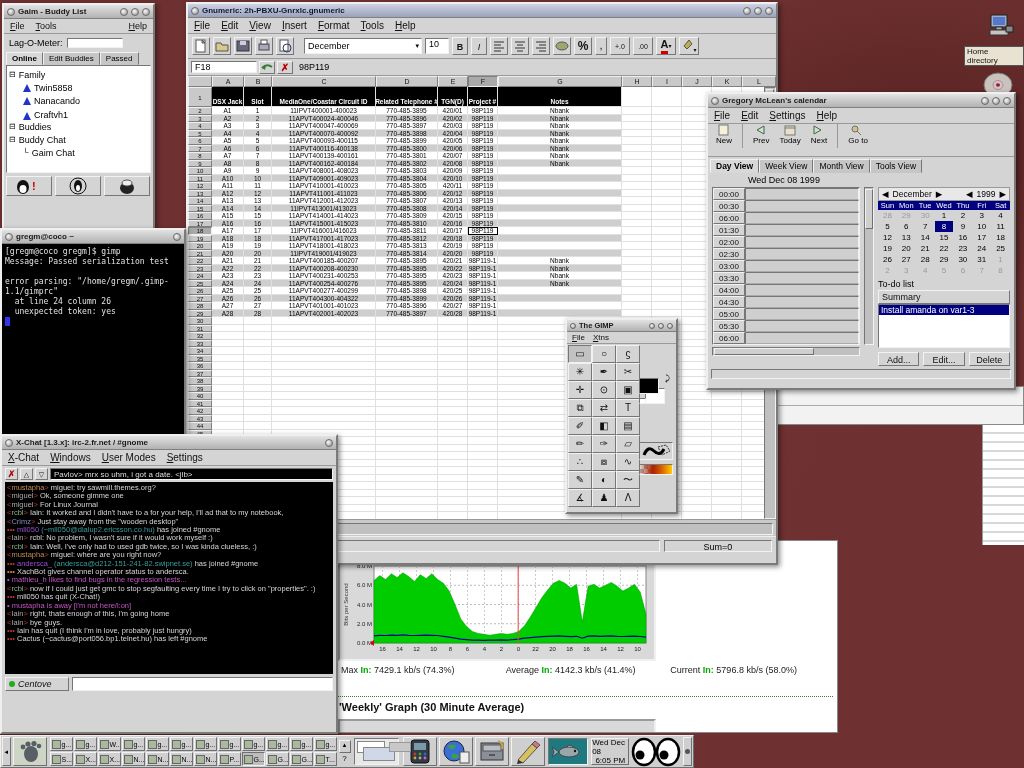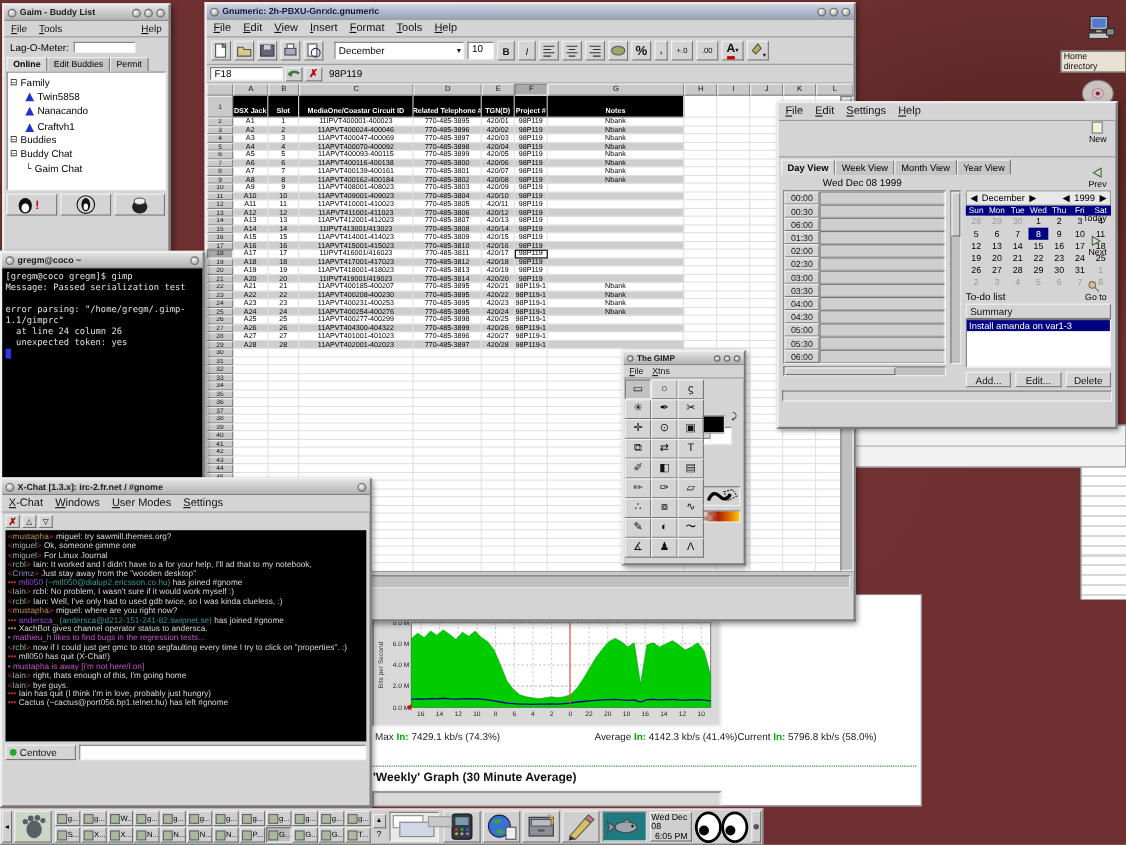--- a/index.html
+++ b/index.html
@@ -123,21 +123,21 @@
           <polygon points="34,82 34.0,19.4 39.8,14.6 45.6,18.5 51.4,12.7 57.1,16.5 62.9,11.7 68.7,15.6 74.5,20.4 80.3,13.7 86.1,17.5 91.9,12.7 97.7,18.5 103.4,22.3 109.2,30.0 115.0,43.5 120.8,57.9 126.6,65.6 132.4,70.5 138.2,72.4 144.0,73.3 149.7,74.3 155.5,73.3 161.3,72.4 167.1,73.3 172.9,72.4 178.7,70.5 184.5,64.7 190.3,56.0 196.0,46.4 201.8,36.8 207.6,29.1 213.4,22.3 219.2,19.4 225.0,22.3 230.8,27.1 236.6,23.3 242.3,60.8 248.1,25.2 253.9,23.3 259.7,27.1 265.5,24.3 271.3,21.4 277.1,25.2 282.9,30.0 288.6,27.1 294.4,23.3 300.2,31.0 306.0,53.1 306,82" fill="#00cc00" stroke="#009900" stroke-width="0.5"></polygon>
           <polyline points="34.0,74.8 39.8,74.3 45.6,74.5 51.4,74.1 57.1,74.3 62.9,73.8 68.7,74.3 74.5,74.5 80.3,74.3 86.1,74.1 91.9,74.3 97.7,74.5 103.4,75.3 109.2,76.2 115.0,77.2 120.8,78.2 126.6,78.6 132.4,79.1 138.2,79.1 144.0,79.3 149.7,79.1 155.5,79.1 161.3,78.9 167.1,79.1 172.9,78.6 178.7,78.2 184.5,77.2 190.3,76.7 196.0,76.2 201.8,75.7 207.6,75.3 213.4,75.1 219.2,74.8 225.0,75.3 230.8,75.7 236.6,75.3 242.3,77.2 248.1,75.1 253.9,74.8 259.7,75.3 265.5,75.1 271.3,74.8 277.1,75.3 282.9,75.5 288.6,75.3 294.4,75.1 300.2,75.5 306.0,76.2" fill="none" stroke="#000099" stroke-width="1.2"></polyline>
           <line x1="178.16" y1="5" x2="178.16" y2="82" stroke="#ee4444"></line>
           <polygon points="30,82 34,79 34,85" fill="#dd0000"></polygon>
           <text x="8" y="43.5" font-size="6" fill="#333" transform="rotate(-90 8 43.5)" text-anchor="middle">Bits per Second</text>
         </svg>
       </div>
     <div id="mrtg-stats" style="position:absolute;left:8px;top:124px;width:494px;font-size:9px;color:#222;">
         <div style="display: flex; height: 13px;">
           <span style="width: 166px; white-space: nowrap; overflow: hidden;"><span>Max </span><span style="color: rgb(0, 170, 0); font-weight: bold;">In: </span><span>7429.1 kb/s (74.3%)</span></span>
-          <span style="width: 166px; white-space: nowrap; overflow: hidden; text-align: right;"><span>Average </span><span style="color: rgb(0, 170, 0); font-weight: bold;">In: </span><span>4142.3 kb/s (41.4%)</span></span>
+          <span style="width: 166px; white-space: nowrap; overflow: hidden;"><span>Average </span><span style="color: rgb(0, 170, 0); font-weight: bold;">In: </span><span>4142.3 kb/s (41.4%)</span></span>
           <span style="width: 166px; white-space: nowrap; overflow: hidden;"><span>Current </span><span style="color: rgb(0, 170, 0); font-weight: bold;">In: </span><span>5796.8 kb/s (58.0%)</span></span>
         </div>
       </div>
     <div style="position:absolute;left:4px;top:155px;width:496px;border-top:1px dotted #3a7a3a;"></div>
     <div style="position:absolute;left:6px;top:160px;font-size:11px;font-weight:bold;color:#111;">'Weekly' Graph (30 Minute Average)</div>
     <div style="position:absolute;left:5px;top:178px;width:318px;height:20px;background:#d9d9d9;border:2px solid;border-color:#9a9a9a #f0f0f0 #f0f0f0 #9a9a9a;box-sizing:border-box;"></div>
   </div>
 
   <div class="win" style="left:2px;top:3px;width:153px;height:230px;z-index:2;">
     <div class="tbar">
@@ -152,21 +152,21 @@
       <span class="mi">Tools</span>
       <span class="mi" style="margin-left:auto;">Help</span>
     </div>
     <div style="display:flex;align-items:center;gap:4px;padding:4px 5px;">
       <span style="font-size:9px;">Lag-O-Meter:</span>
       <span class="sunk" style="width:56px;height:10px;"></span>
     </div>
     <div style="display:flex;padding:0 2px;">
       <span class="tab active" style="font-size:8px;">Online</span>
       <span class="tab" style="font-size:8px;">Edit Buddies</span>
-      <span class="tab" style="font-size:8px;">Permit</span>
+      <span class="tab" style="font-size:8px;">Passed</span>
     </div>
     <div id="gaim-tree" class="sunk" style="margin:0 2px;height:108px;overflow:hidden;font-size:9px;padding:2px;">
         <div style="display: flex; align-items: center; gap: 3px; height: 13px; padding-left: 0px;">
           <span style="font-size: 8px;">⊟</span>
           <span>Family</span>
         </div>
         <div style="display: flex; align-items: center; gap: 3px; height: 13px; padding-left: 14px;">
           <span style="width: 0px; height: 0px; border-left: 4px solid transparent; border-right: 4px solid transparent; border-bottom: 8px solid rgb(34, 51, 204);"></span>
           <span>Twin5858</span>
         </div>
@@ -1172,39 +1172,50 @@
           <div class="pbtn" style="position: absolute; left: 1px; top: 1px; width: 8px; height: 120px;"></div>
         </div>
       </div>
     <div style="height:16px;display:flex;align-items:flex-end;border-top:1px solid #999;background:#c9c9c9;">
       <span class="tab active" style="font-size:8px;">0001</span>
       <span class="tab" style="font-size:8px;">0002</span>
       <span class="sunk" style="flex:1;height:12px;margin:0 3px 1px 8px;background:#c0c0c0;position:relative;">
         <span class="pbtn" style="position:absolute;left:1px;top:0;width:60px;height:10px;"></span>
       </span>
     </div>
+    <div style="height:18px;display:flex;align-items:center;gap:4px;padding:0 4px;border-top:1px solid #eee;">
+      <span class="sunk" style="flex:1;height:12px;background:#d4d4d4;"></span>
+      <span class="sunk" style="width:108px;height:12px;background:#d4d4d4;font-size:9px;text-align:center;line-height:12px;">Sum=0</span>
+    </div>
   </div>
 
   <div class="win" style="left:0px;top:228px;width:186px;height:212px;z-index:4;">
     <div class="tbar">
       <span class="dot"></span>
       <span class="ttl">gregm@coco ~</span>
       <span class="dot"></span>
     </div>
     <div id="term-body" class="mono" style="background:#000;color:#e2e2e2;font-size:8px;line-height:10px;height:193px;padding:3px;overflow:hidden;white-space:pre-wrap;"><div>[gregm@coco gregm]$ gimp</div><div>Message: Passed serialization test</div><div>&nbsp;</div><div>error parsing: "/home/gregm/.gimp-1.1/gimprc"</div><div>  at line 24 column 26</div><div>  unexpected token: yes</div><span style="display: inline-block; width: 5px; height: 9px; background: rgb(51, 51, 238);"></span></div>
   </div>
 
   <div class="win" style="left:706px;top:92px;width:310px;height:298px;z-index:5;">
+    <div class="tbar">
+      <span class="dot"></span>
+      <span class="ttl">Gregory McLean's calendar</span>
+      <span class="dot"></span>
+      <span class="dot"></span>
+      <span class="dot"></span>
+    </div>
     <div class="menu" id="cal-menu" style="font-size:10px;">
         <span class="mi">File</span>
         <span class="mi">Edit</span>
         <span class="mi">Settings</span>
         <span class="mi">Help</span>
       </div>
-    <div style="height:32px;display:flex;align-items:flex-end;gap:10px;padding:0 8px;border-bottom:1px solid #999;flex-direction:column;">
+    <div style="height:32px;display:flex;align-items:flex-start;gap:10px;padding:0 8px;border-bottom:1px solid #999;">
       <span style="text-align:center;">
         <svg width="14" height="12" style="margin:0 auto;">
             <rect x="2" y="1" width="9" height="10" fill="#f5f0d8" stroke="#777"></rect>
           </svg>
         <span style="font-size:8px;display:block;">New</span>
         </span>
       <span style="width:1px;height:24px;background:#999;"></span>
       <span style="text-align:center;">
         <svg width="14" height="12">
             <path d="M11 2 L4 6 L11 10 Z" fill="#cfe0cf" stroke="#446644"></path>
@@ -1230,21 +1241,21 @@
             <circle cx="7" cy="5" r="3" fill="#d0c0a0" stroke="#775"></circle>
             <path d="M9 7 L13 11" stroke="#775"></path>
           </svg>
         <span style="font-size:8px;display:block;">Go to</span>
         </span>
     </div>
     <div style="display:flex;padding:2px 2px 0 2px;">
       <span class="tab active" style="font-size:8.5px;">Day View</span>
       <span class="tab" style="font-size:8.5px;">Week View</span>
       <span class="tab" style="font-size:8.5px;">Month View</span>
-      <span class="tab" style="font-size:8.5px;">Year View</span>
+      <span class="tab" style="font-size:8.5px;">Tools View</span>
     </div>
     <div style="font-size:9px;padding:2px 0 2px 40px;">Wed Dec 08 1999</div>
     <div style="display:flex;gap:4px;padding:0 4px;">
       <div style="width:148px;">
         <div id="cal-times" class="sunk" style="height:158px;overflow:hidden;background:#d4d4d4;">
             <div style="display: flex; height: 12px;">
               <span class="btn" style="width: 32px; font-size: 8px; line-height: 11px; flex: 0 0 auto;">00:00</span>
               <span class="sunk" style="flex: 1 1 0%; background: rgb(207, 207, 207); border-bottom: 1px solid rgb(170, 170, 170);"></span>
             </div>
             <div style="display: flex; height: 12px;">
@@ -1463,20 +1474,21 @@
     <div class="menu" id="xchat-menu" style="font-size:10px;">
         <span class="mi">X-Chat</span>
         <span class="mi">Windows</span>
         <span class="mi">User Modes</span>
         <span class="mi">Settings</span>
       </div>
     <div style="display:flex;align-items:center;gap:2px;padding:2px 3px;">
       <span class="btn" style="width:13px;height:12px;color:#aa0000;font-weight:bold;line-height:11px;">✗</span>
       <span class="btn" style="width:13px;height:12px;font-size:7px;line-height:11px;">△</span>
       <span class="btn" style="width:13px;height:12px;font-size:7px;line-height:11px;">▽</span>
+      <span class="sunk" style="flex:1;height:12px;background:#000;color:#ddd;font-size:8px;line-height:12px;padding:0 3px;white-space:nowrap;overflow:hidden;">Pavlov&gt; mrx so uhm, i got a date. &lt;jlb&gt;</span>
     </div>
     <div id="chat-body" style="background:#000;height:188px;margin:0 3px;overflow:hidden;font-size:7.5px;line-height:8.4px;color:#ddd;padding:2px;">
         <div><span class="c-join">&lt;</span><span style="color: rgb(192, 138, 80);">mustapha</span><span class="c-join">&gt; </span><span class="c-text">miguel: try sawmill.themes.org?</span></div>
         <div><span class="c-join">&lt;</span><span style="color: rgb(168, 168, 168);">miguel</span><span class="c-join">&gt; </span><span class="c-text">Ok, someone gimme one</span></div>
         <div><span class="c-join">&lt;</span><span style="color: rgb(168, 168, 168);">miguel</span><span class="c-join">&gt; </span><span class="c-text">For Linux Journal</span></div>
         <div><span class="c-join">&lt;</span><span style="color: rgb(132, 176, 132);">rcbl</span><span class="c-join">&gt; </span><span class="c-text">Iain:  It worked and I didn't have to a for your help,  I'll ad that to my notebook,</span></div>
         <div><span class="c-join">&lt;</span><span style="color: rgb(136, 136, 192);">Crimz</span><span class="c-join">&gt; </span><span class="c-text">Just stay away from the "wooden desktop"</span></div>
         <div><span class="c-join">••• </span><span class="c-nickj">mll050 </span><span class="c-host">(~mll050@dialup2.ericsson.co.hu) </span><span class="c-text">has joined #gnome</span></div>
         <div><span class="c-join">&lt;</span><span style="color: rgb(168, 168, 168);">Iain</span><span class="c-join">&gt; </span><span class="c-text">rcbl: No problem, I wasn't sure if it would work myself :)</span></div>
         <div><span class="c-join">&lt;</span><span style="color: rgb(132, 176, 132);">rcbl</span><span class="c-join">&gt; </span><span class="c-text">Iain:  Well, I've only had to used gdb twice, so I was kinda clueless, :)</span></div>
@@ -1488,21 +1500,21 @@
         <div><span class="c-join">••• </span><span class="c-text">mll050 has quit (X-Chat!)</span></div>
         <div><span class="c-action">• </span><span class="c-action">mustapha is away [i'm not here/l:on]</span></div>
         <div><span class="c-join">&lt;</span><span style="color: rgb(168, 168, 168);">Iain</span><span class="c-join">&gt; </span><span class="c-text">right, thats enough of this, I'm going home</span></div>
         <div><span class="c-join">&lt;</span><span style="color: rgb(168, 168, 168);">Iain</span><span class="c-join">&gt; </span><span class="c-text">bye guys.</span></div>
         <div><span class="c-join">••• </span><span class="c-text">Iain has quit (I think I'm in love, probably just hungry)</span></div>
         <div><span class="c-join">••• </span><span class="c-text">Cactus (~cactus@port056.bp1.telnet.hu) has left #gnome</span></div>
       </div>
     <div style="display:flex;align-items:center;gap:3px;padding:3px;">
       <span class="btn" style="width:64px;height:14px;line-height:13px;display:flex;align-items:center;gap:3px;padding:0 3px;">
         <span style="width:6px;height:6px;border-radius:50%;background:#22aa22;display:inline-block;"></span>
-        <span style="font-size:9px;">Centove</span>
+        <span style="font-size:9px;font-style:italic;">Centove</span>
       </span>
       <span class="sunk" style="flex:1;height:14px;background:#fff;"></span>
     </div>
   </div>
 
   <div style="position:absolute;left:0;top:735px;width:694px;height:33px;background:#cfcfcf;border:1px solid;border-color:#f0f0f0 #6f6f6f #6f6f6f #f0f0f0;box-sizing:border-box;display:flex;align-items:center;z-index:10;">
     <span class="pbtn" style="width:11px;height:29px;margin:1px;display:flex;align-items:center;justify-content:center;font-size:7px;">◂</span>
     <span class="pbtn" style="width:34px;height:29px;margin:1px;background:#cdd6c4;">
       <svg width="32" height="27" viewBox="0 0 32 27">
         <ellipse cx="17" cy="16" rx="7" ry="8" fill="#5a5f66"></ellipse>

